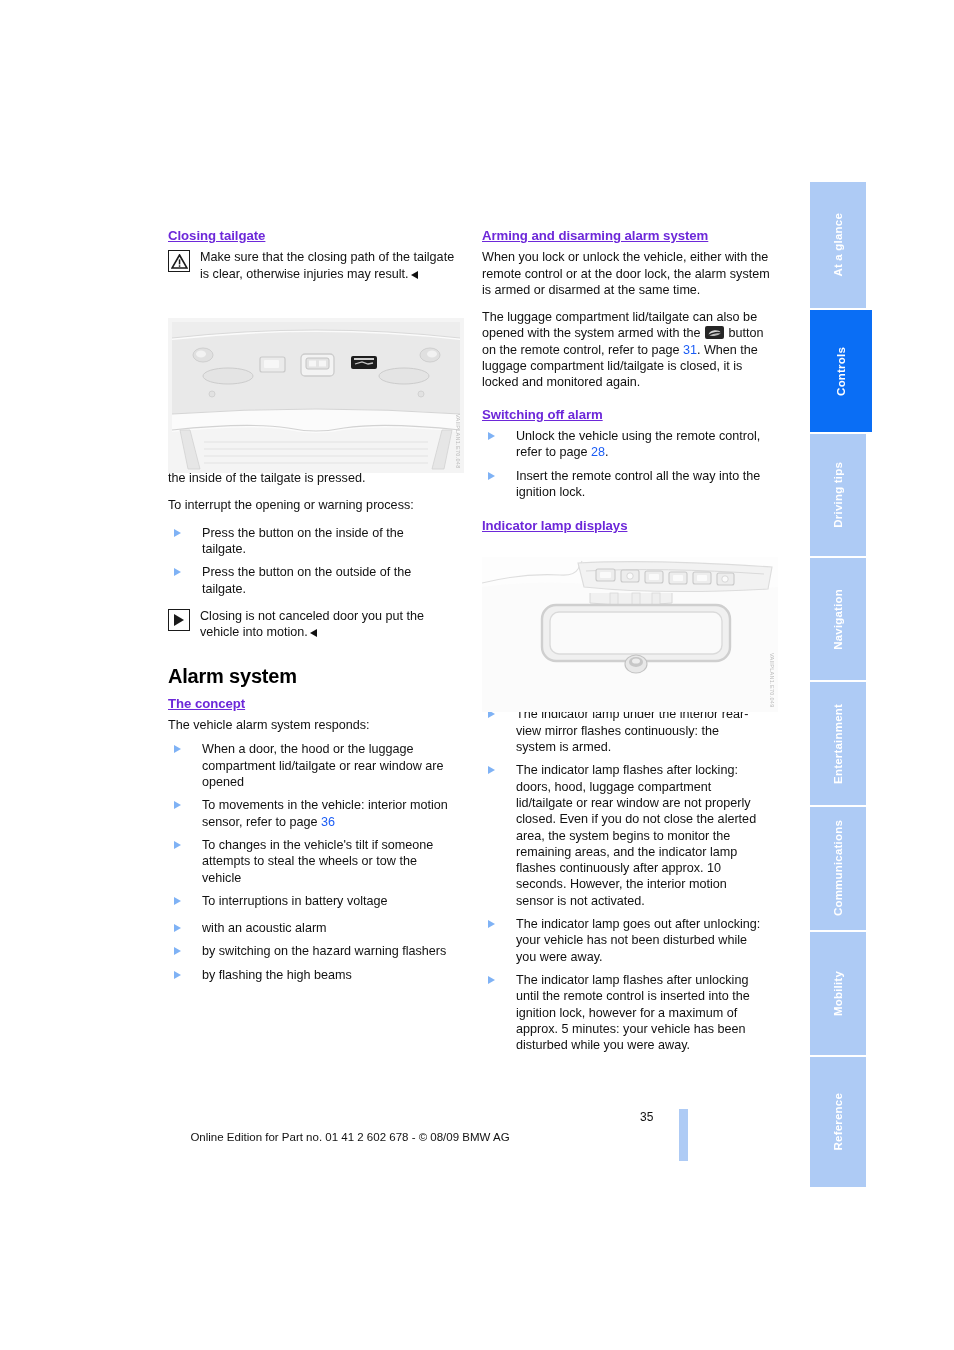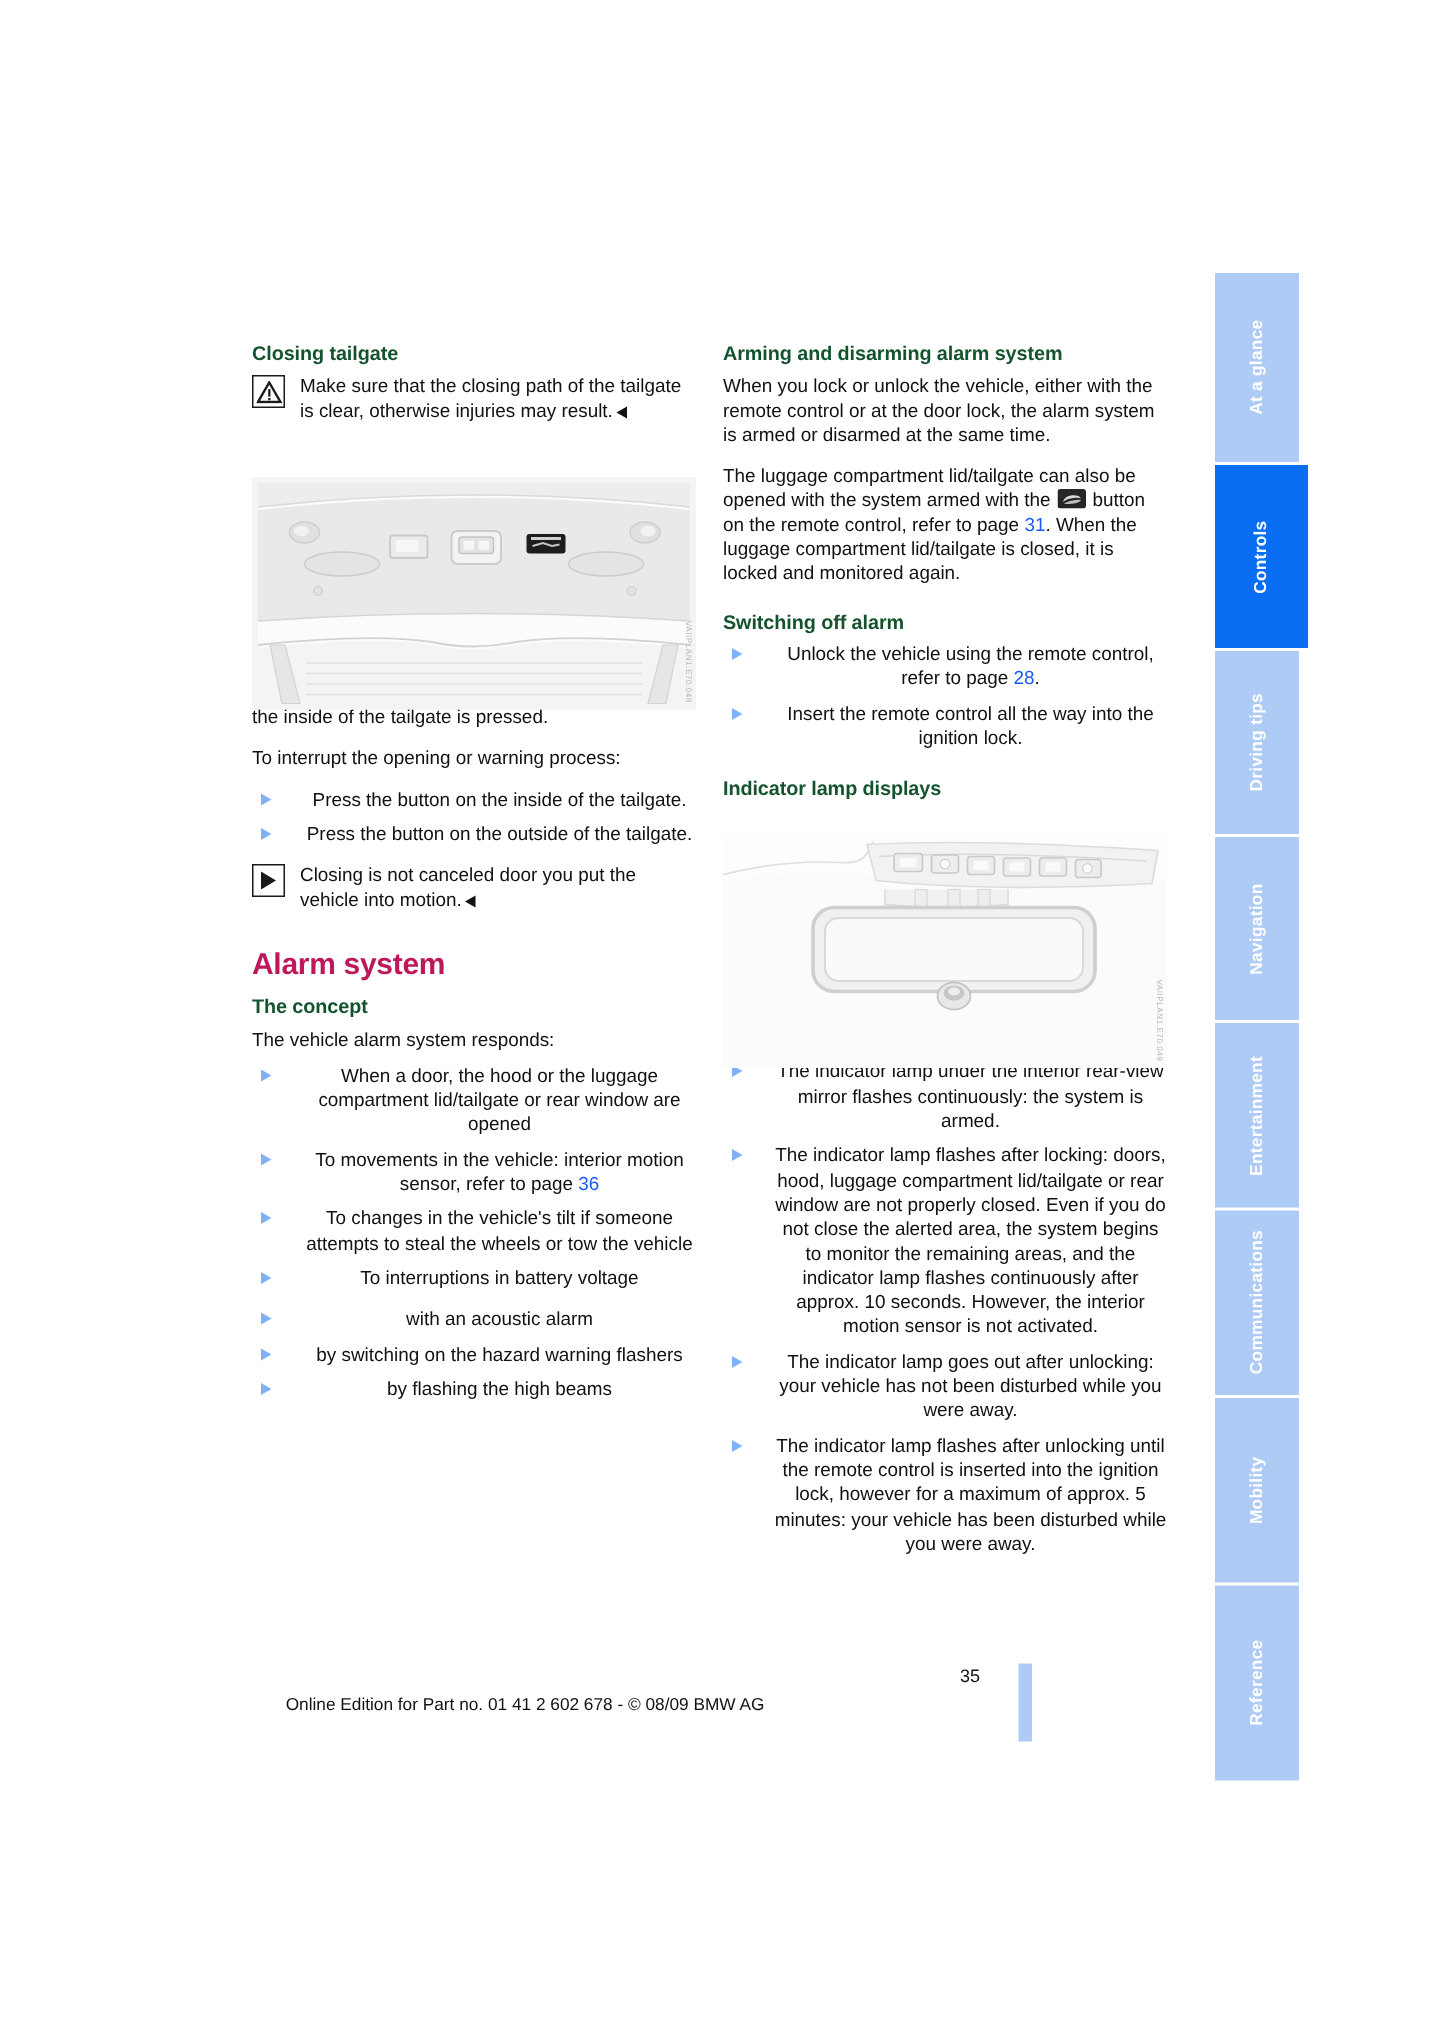--- a/index.html
+++ b/index.html
@@ -51,42 +51,43 @@
     top: 228px;
     width: 296px;
     font-size: 12.6px;
     line-height: 16.3px;
     color: #111111;
   }
   .col-left  { left: 168px; }
   .col-right { left: 482px; }
 
   h2.sec {
-    color: #be185d;
+    color: #000000;
     font-size: 20px;
     font-weight: bold;
     letter-spacing: -0.2px;
     margin: 0 0 12px 0;
   }
   h3.sub {
-    color: #14532d;
+    color: #6d28d9;
     font-size: 13.2px;
     font-weight: bold;
     margin: 0 0 5px 0;
     letter-spacing: -0.05px;
+    text-decoration: underline;
   }
   h3.sub.spaced { margin-top: 16px; }
 
   p.body { margin: 0 0 11px 0; }
   p.body.tight { margin-bottom: 8px; }
 
   .blue { color: #1a5cf5; }
 
   
-  ul.bullets { list-style: none; margin: 0 0 11px 0; padding: 0; text-align: center; }
+  ul.bullets { list-style: none; margin: 0 16px 11px 0; padding: 0; }
   ul.bullets li {
     position: relative;
     padding-left: 34px;
     margin-bottom: 7px;
   }
   ul.bullets li:last-child { margin-bottom: 0; }
   .tri {
     position: absolute;
     left: 6px; top: 4px;
     width: 0; height: 0;

